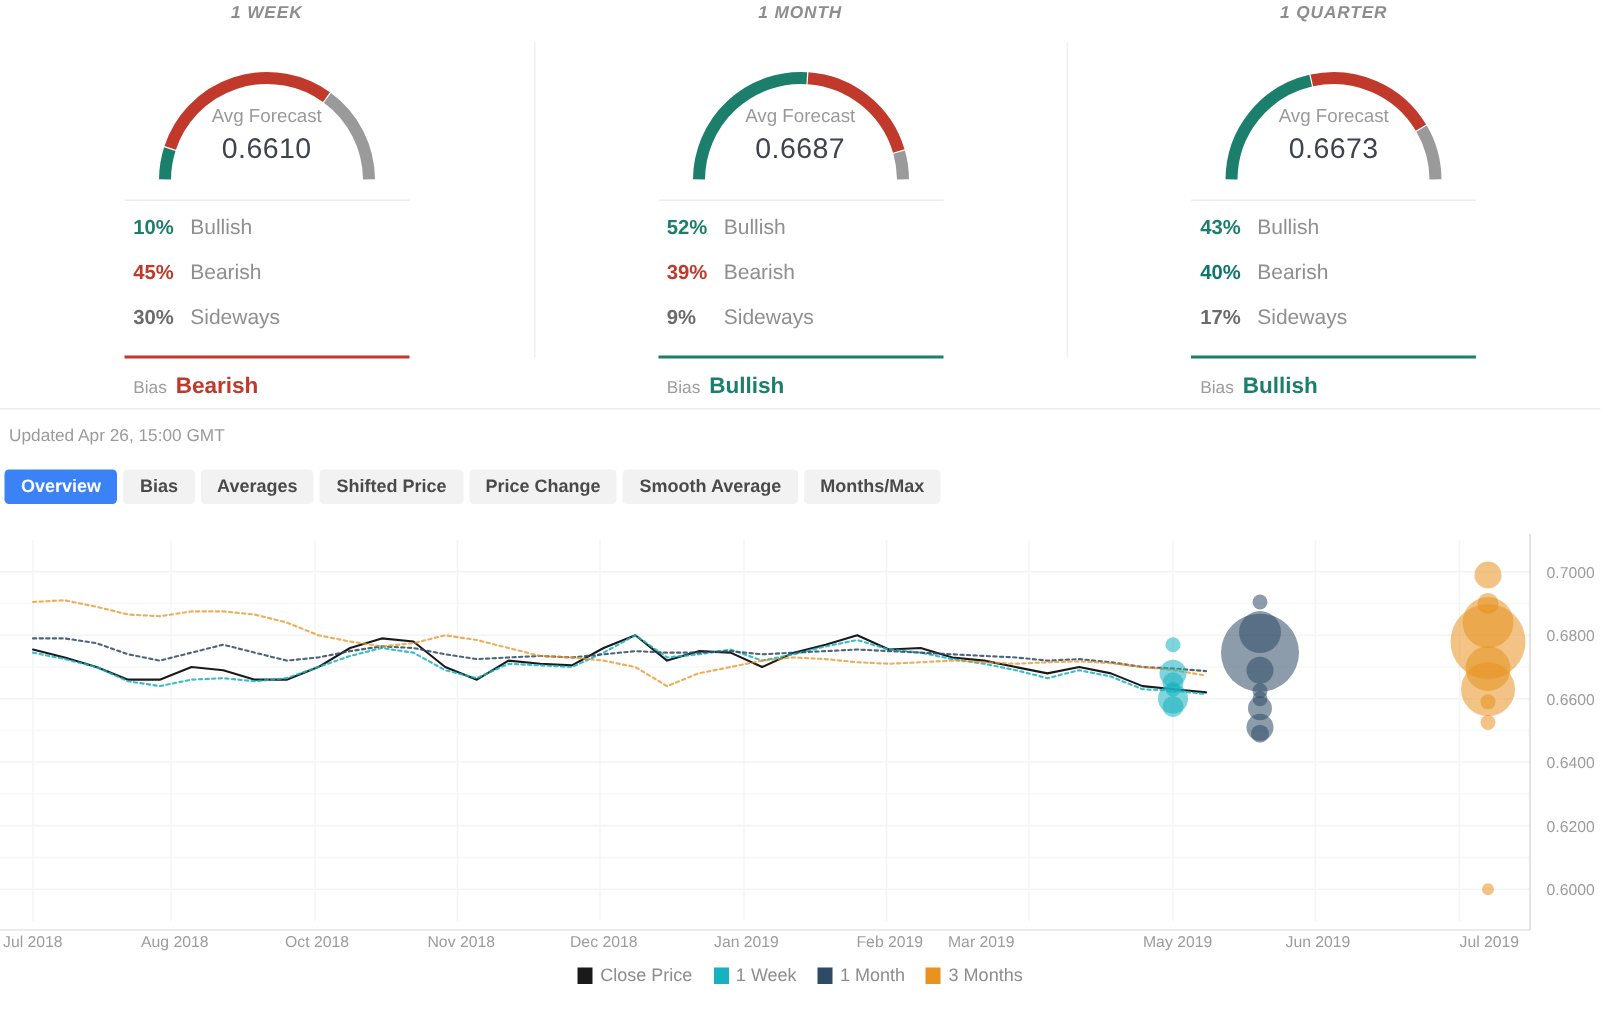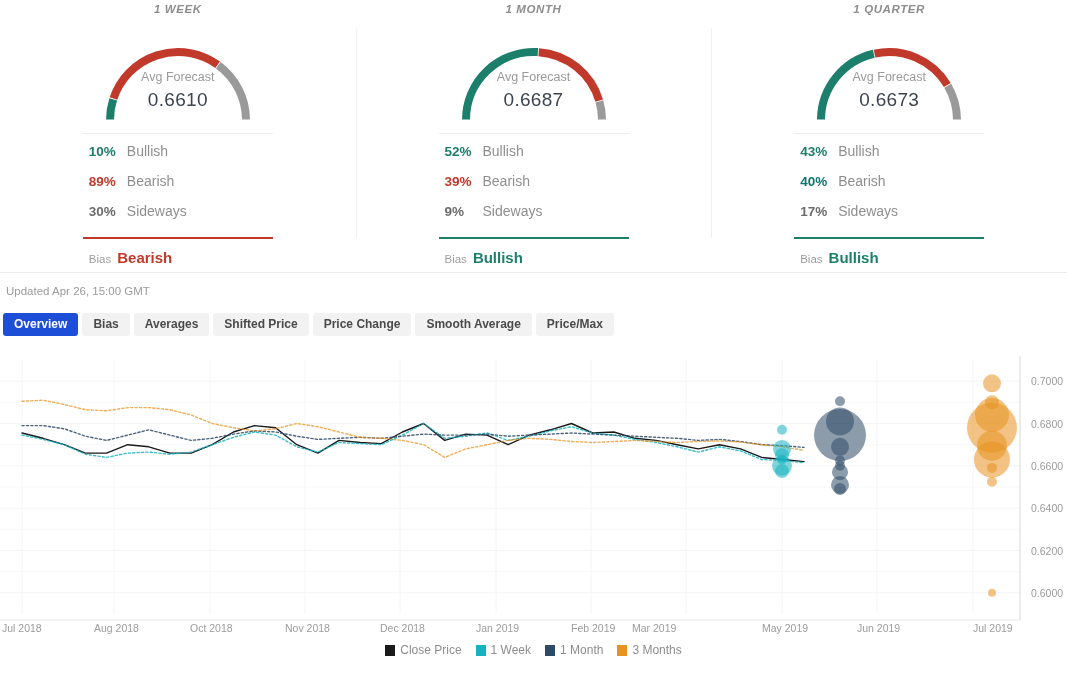--- a/index.html
+++ b/index.html
@@ -132,21 +132,21 @@
     font-weight:bold;
     line-height:22px;
     height:23px;
     padding:0 11px;
     border-radius:3px;
     box-sizing:border-box;
     white-space:nowrap;
     cursor:pointer;
   }
   .tab.active{
-    background:#1d4ed8;
+    background:#3b82f6;
     color:#ffffff;
   }
 
   
   .chart-area{
     position:relative;
     margin-top:15px;
     width:1067px;
     height:270px;
   }
@@ -196,21 +196,21 @@
           <div class="gauge-label">Avg Forecast</div>
           <div class="gauge-value">0.6610</div>
         </div>
       </div>
       <div class="stats">
         <div class="stat-row">
           <span class="stat-pct" style="color: rgb(27, 127, 107);">10%</span>
           <span class="stat-name">Bullish</span>
         </div>
         <div class="stat-row">
-          <span class="stat-pct" style="color: rgb(192, 57, 43);">89%</span>
+          <span class="stat-pct" style="color: rgb(192, 57, 43);">45%</span>
           <span class="stat-name">Bearish</span>
         </div>
         <div class="stat-row">
           <span class="stat-pct" style="color: rgb(107, 107, 107);">30%</span>
           <span class="stat-name">Sideways</span>
         </div>
         <div class="bias-sep" style="background: rgb(192, 57, 43);"></div>
         <div class="bias-row">
           <span class="bias-label">Bias</span>
           <span class="bias-value" style="color: rgb(192, 57, 43);">Bearish</span>
@@ -296,21 +296,21 @@
     <div class="updated-text">Updated Apr 26, 15:00 GMT</div>
   </div>
 
   <div class="tabs" id="tabs">
       <div class="tab active">Overview</div>
       <div class="tab">Bias</div>
       <div class="tab">Averages</div>
       <div class="tab">Shifted Price</div>
       <div class="tab">Price Change</div>
       <div class="tab">Smooth Average</div>
-      <div class="tab">Price/Max</div>
+      <div class="tab">Months/Max</div>
     </div>
 
   <div class="chart-area">
     <svg width="1067" height="270" viewBox="0 0 1067 270">
       <g id="grid-g">
           <line x1="0" y1="29.2" x2="1020" y2="29.2" stroke="#f2f4f6" stroke-width="1"></line>
           <line x1="0" y1="71.5" x2="1020" y2="71.5" stroke="#f2f4f6" stroke-width="1"></line>
           <line x1="0" y1="113.8" x2="1020" y2="113.8" stroke="#f2f4f6" stroke-width="1"></line>
           <line x1="0" y1="156.2" x2="1020" y2="156.2" stroke="#f2f4f6" stroke-width="1"></line>
           <line x1="0" y1="198.5" x2="1020" y2="198.5" stroke="#f2f4f6" stroke-width="1"></line>

